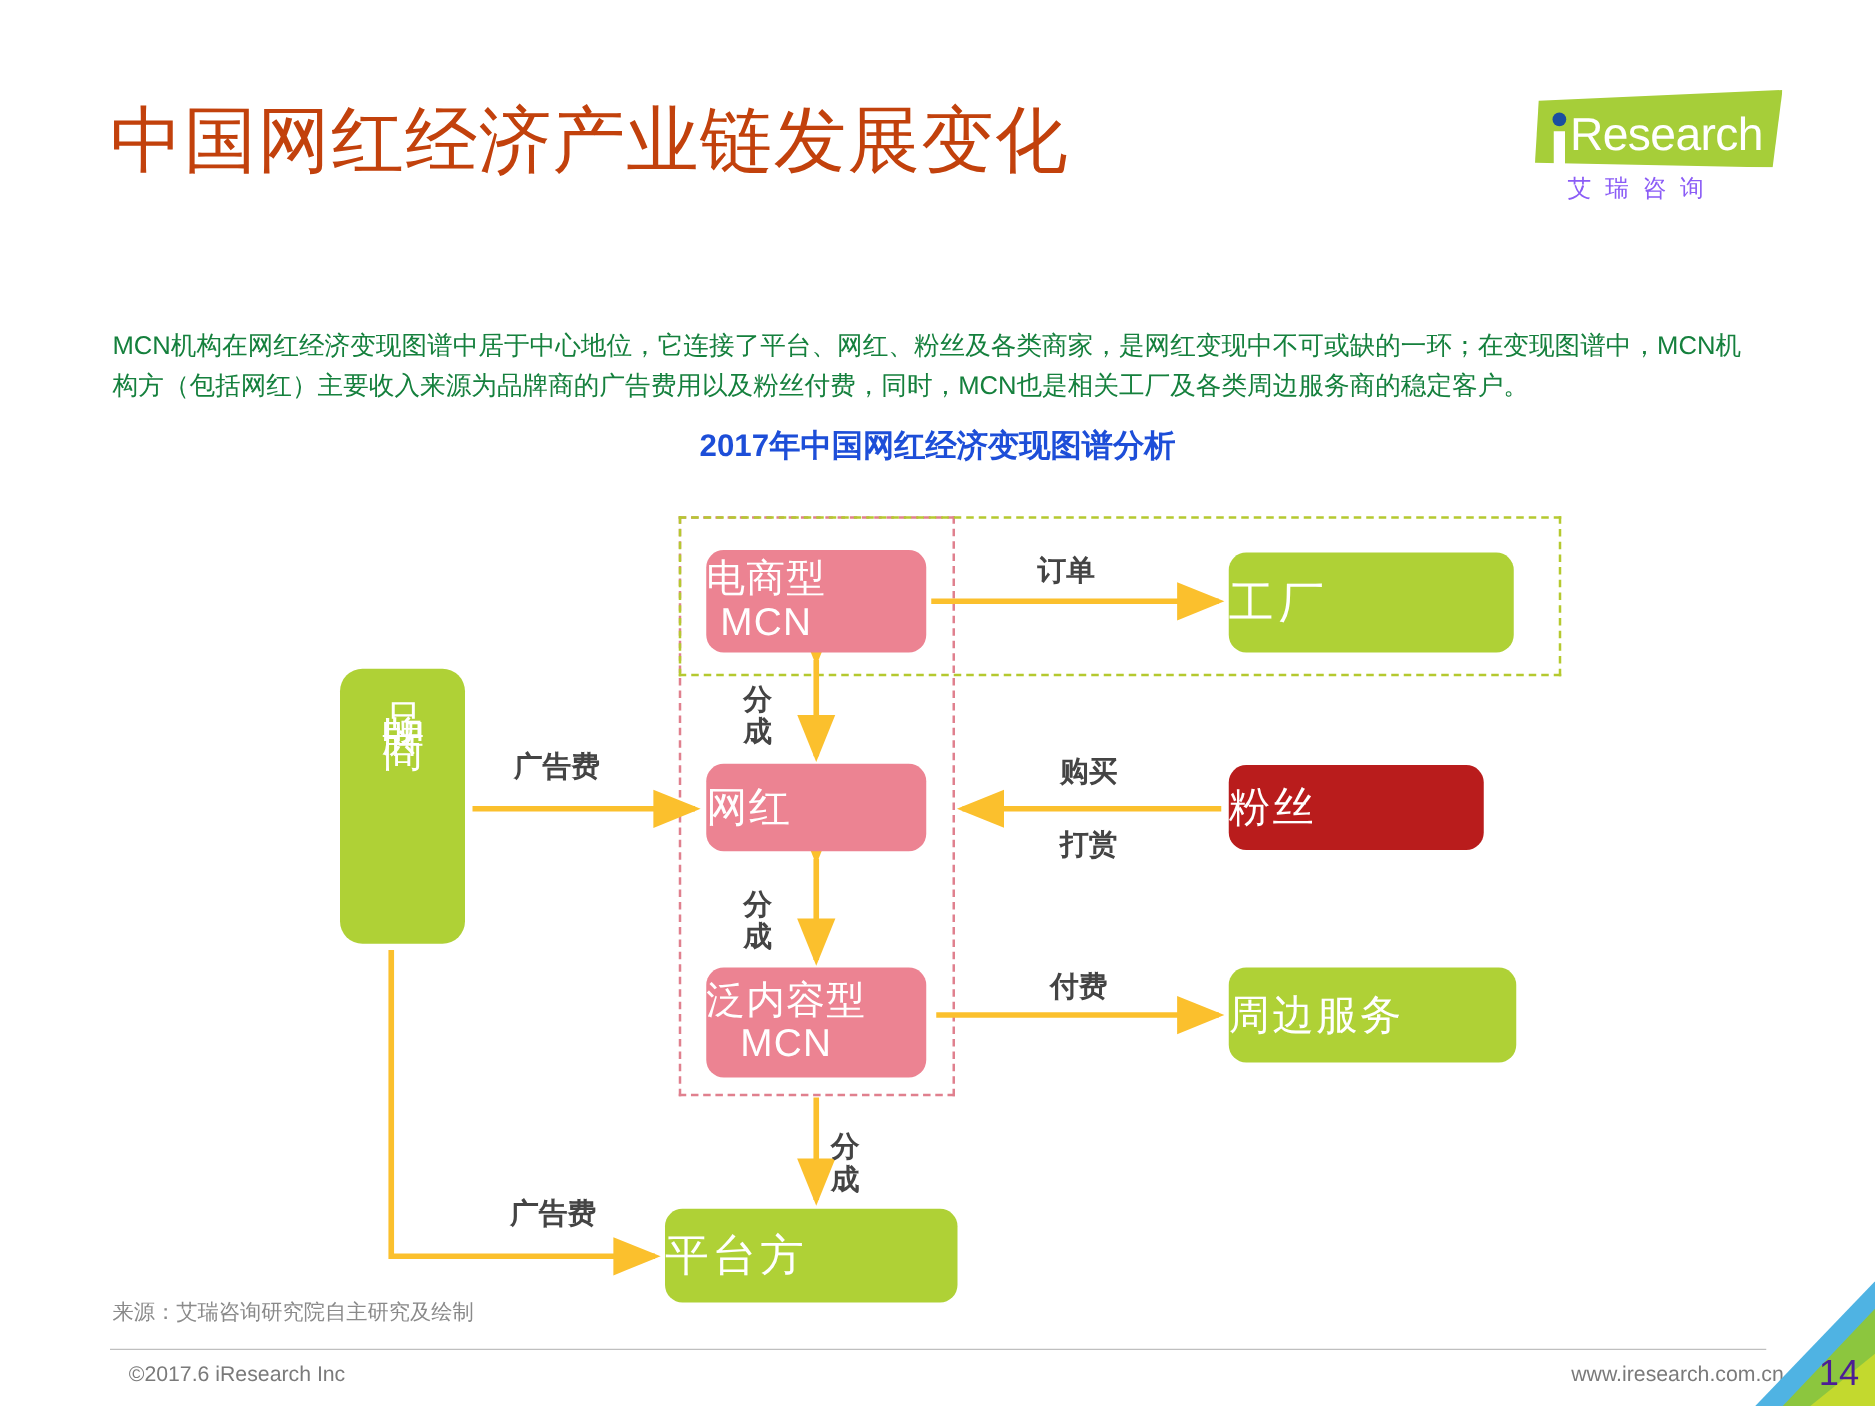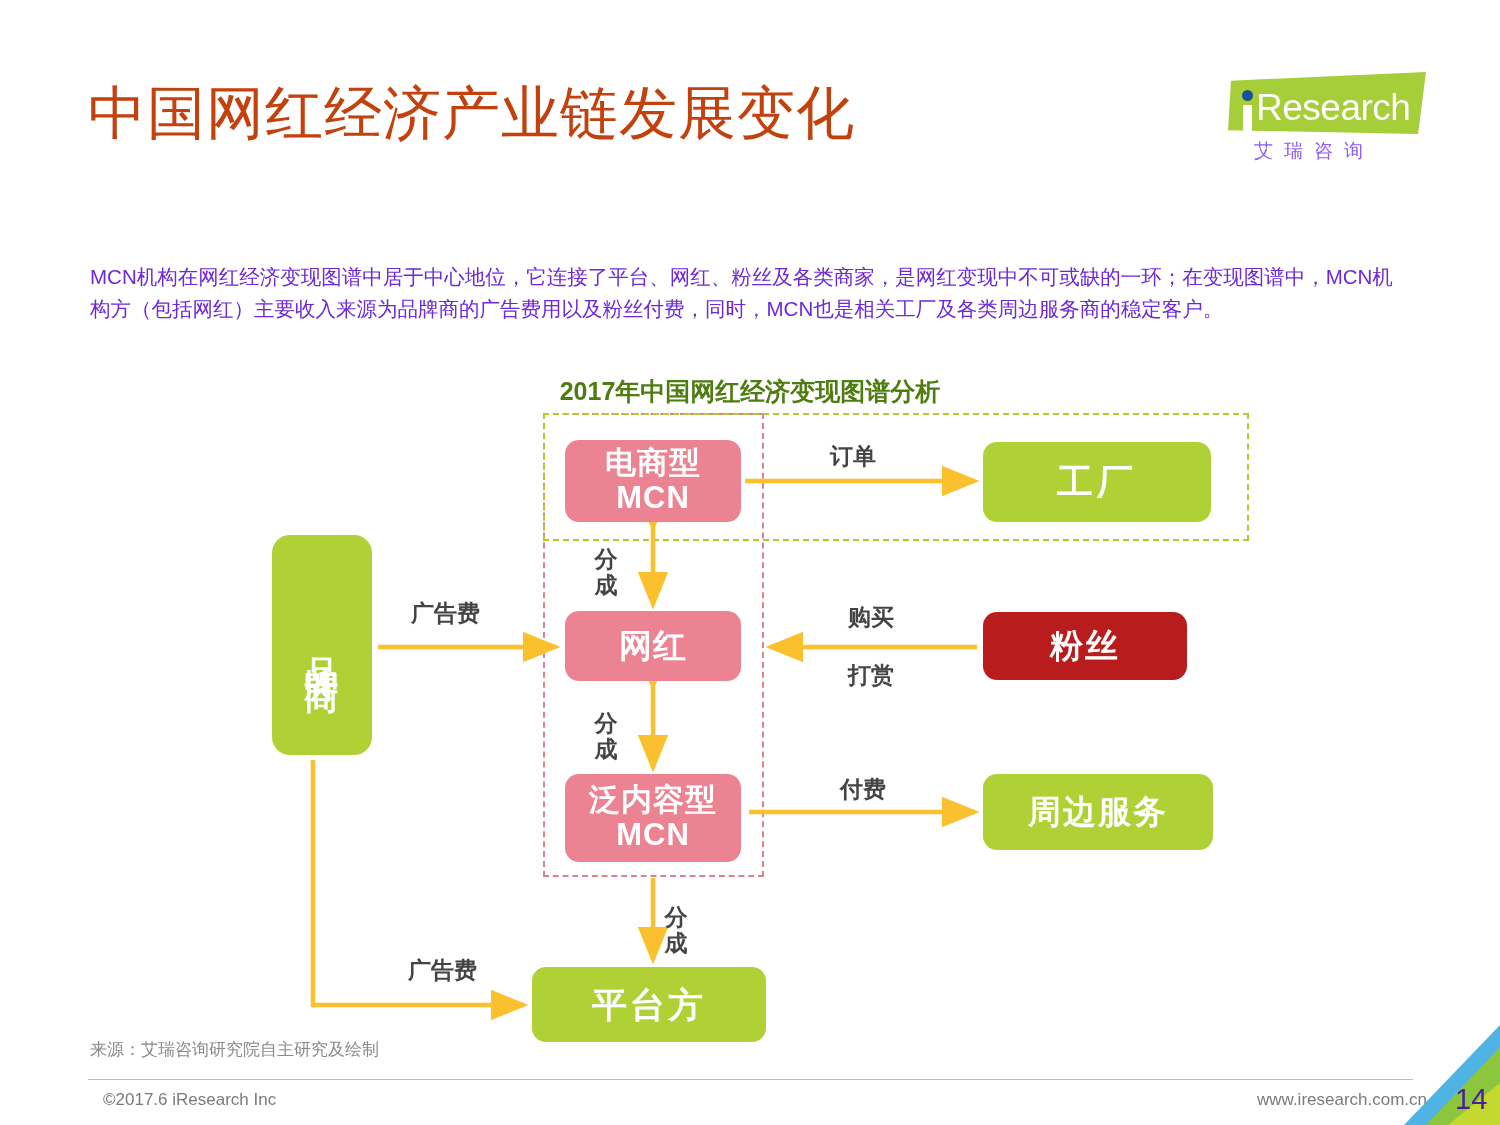--- a/index.html
+++ b/index.html
@@ -18,21 +18,21 @@
     font-size:58px;line-height:62px;
     color:#c2410c;font-weight:400;letter-spacing:1px;
   }
   .subtitle{
     position:absolute;left:90px;top:178px;
     font-size:40px;line-height:46px;
     color:#4D4D4D;font-weight:400;letter-spacing:1px;
   }
   .intro{
     position:absolute;left:90px;top:261px;width:1320px;
-    font-size:20.5px;line-height:32px;color:#6d28d9;
+    font-size:20.5px;line-height:32px;color:#15803d;
     letter-spacing:0px;
   }
 
   
   .logo{position:absolute;left:1228px;top:72px;width:200px;height:100px;}
   .logo-band{
     position:absolute;left:0;top:0;width:198px;height:62px;
     background:#A6CE39;
     clip-path:polygon(1.5% 14%, 100% 0%, 96% 100%, 0% 94%);
   }
@@ -49,29 +49,29 @@
     font-size:37px;line-height:40px;color:#ffffff;
     font-weight:400;letter-spacing:-0.5px;z-index:2;
   }
   .logo-cn{
     position:absolute;left:26px;top:66px;
     font-size:19px;letter-spacing:11px;color:#8b5cf6;
   }
 
   
   .chart-title{
-    position:absolute;left:0;top:375px;width:1500px;
-    text-align:center;font-size:25px;font-weight:bold;color:#4d7c0f;
+    position:absolute;left:0;top:340px;width:1500px;
+    text-align:center;font-size:25px;font-weight:bold;color:#1d4ed8;
   }
   .diagram{position:absolute;left:0;top:0;width:1500px;height:1125px;}
 
   .node{
     position:absolute;border-radius:14px;
-    display:flex;align-items:center;justify-content:center;
-    color:#ffffff;font-weight:bold;text-align:center;
+    display:flex;align-items:center;
+    color:#ffffff;font-weight:normal;text-align:center;
     line-height:1.12;letter-spacing:1px;
   }
   .node.pink{background:#EC8392;}
   .node.green{background:#AFD136;}
   .node.blue{background:#b91c1c;}
 
   
   #node-brand{left:272px;top:535px;width:100px;height:220px;
     font-size:34px;writing-mode:vertical-rl;text-orientation:upright;
     letter-spacing:10px;border-radius:18px;}

